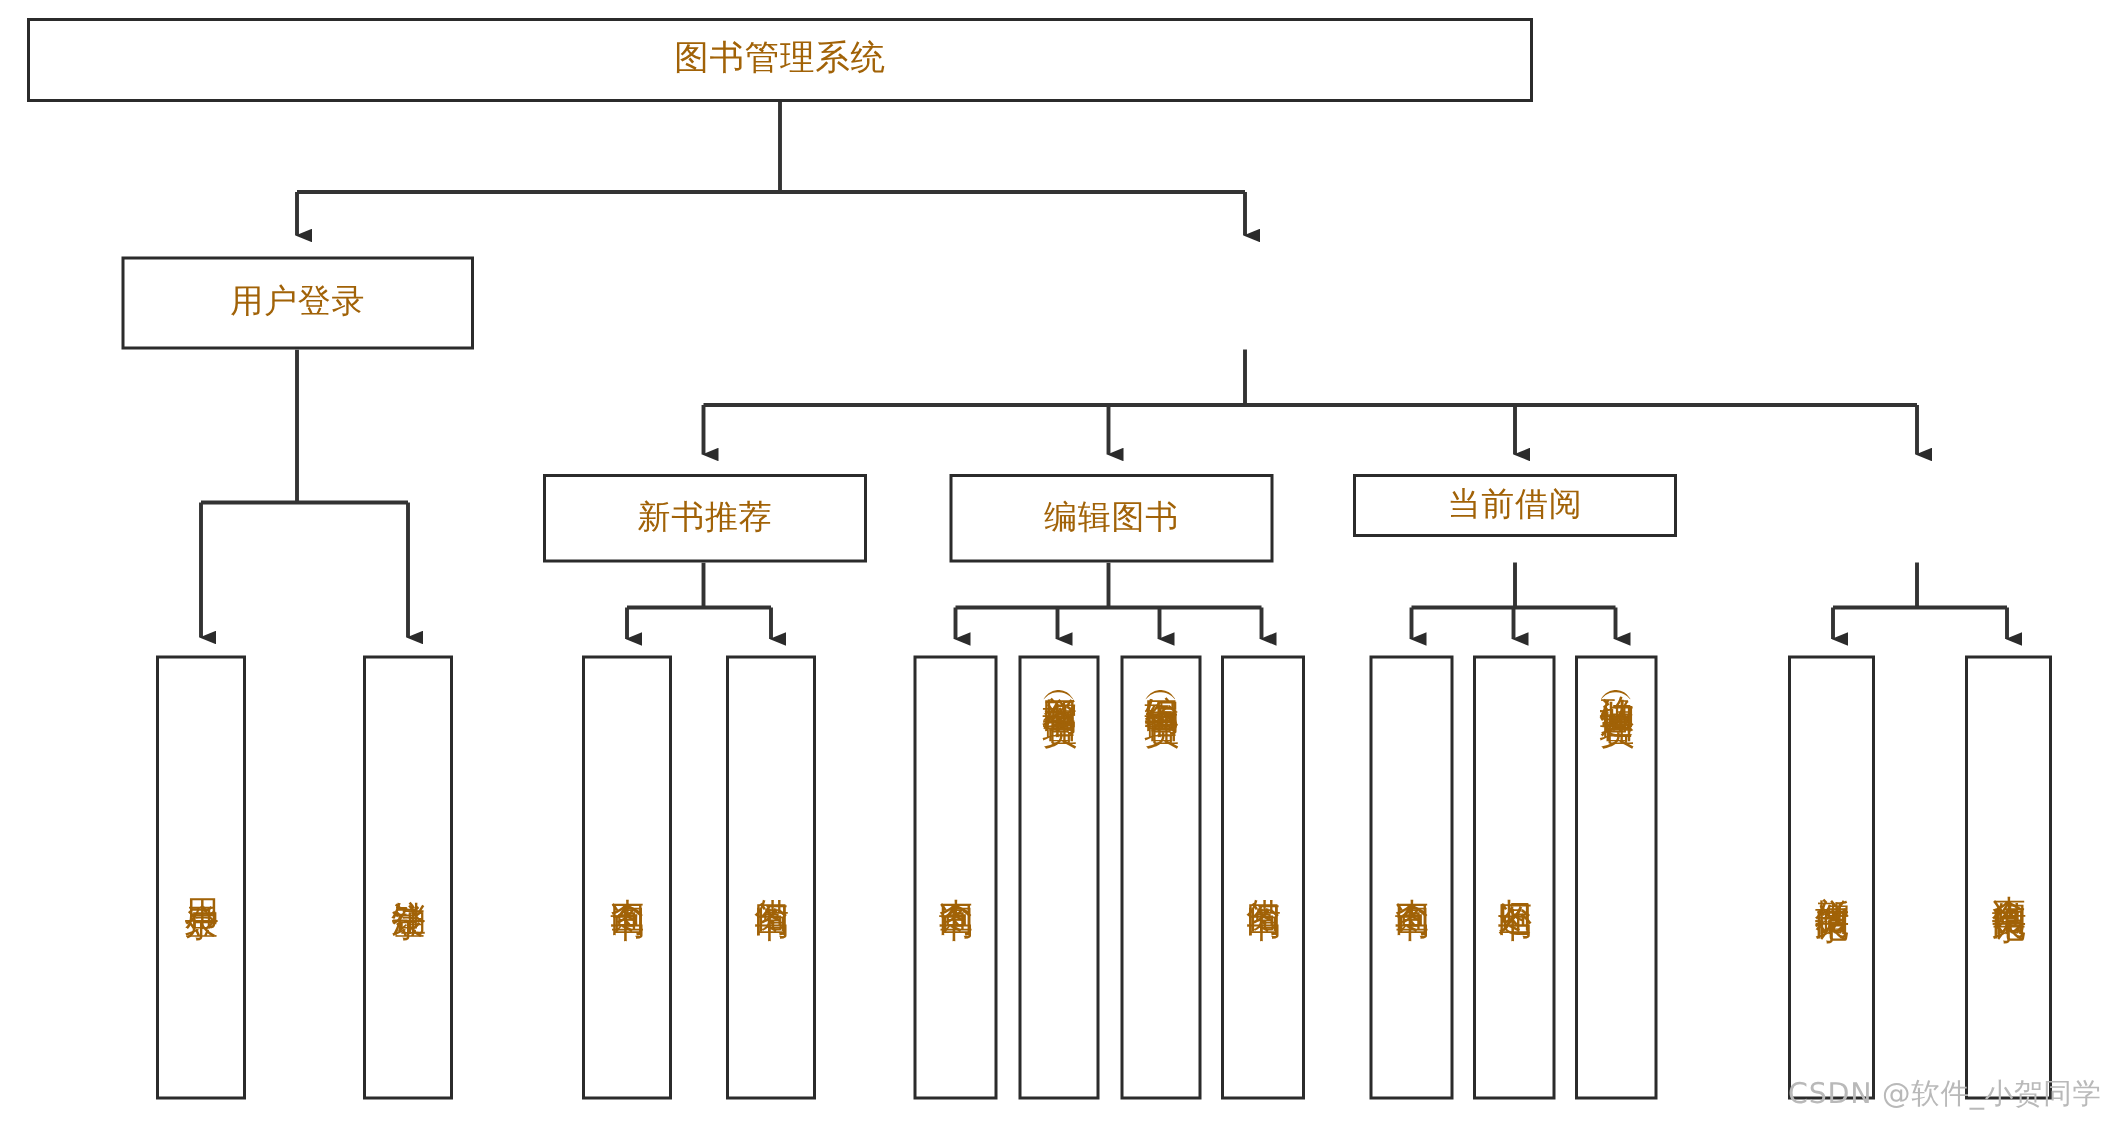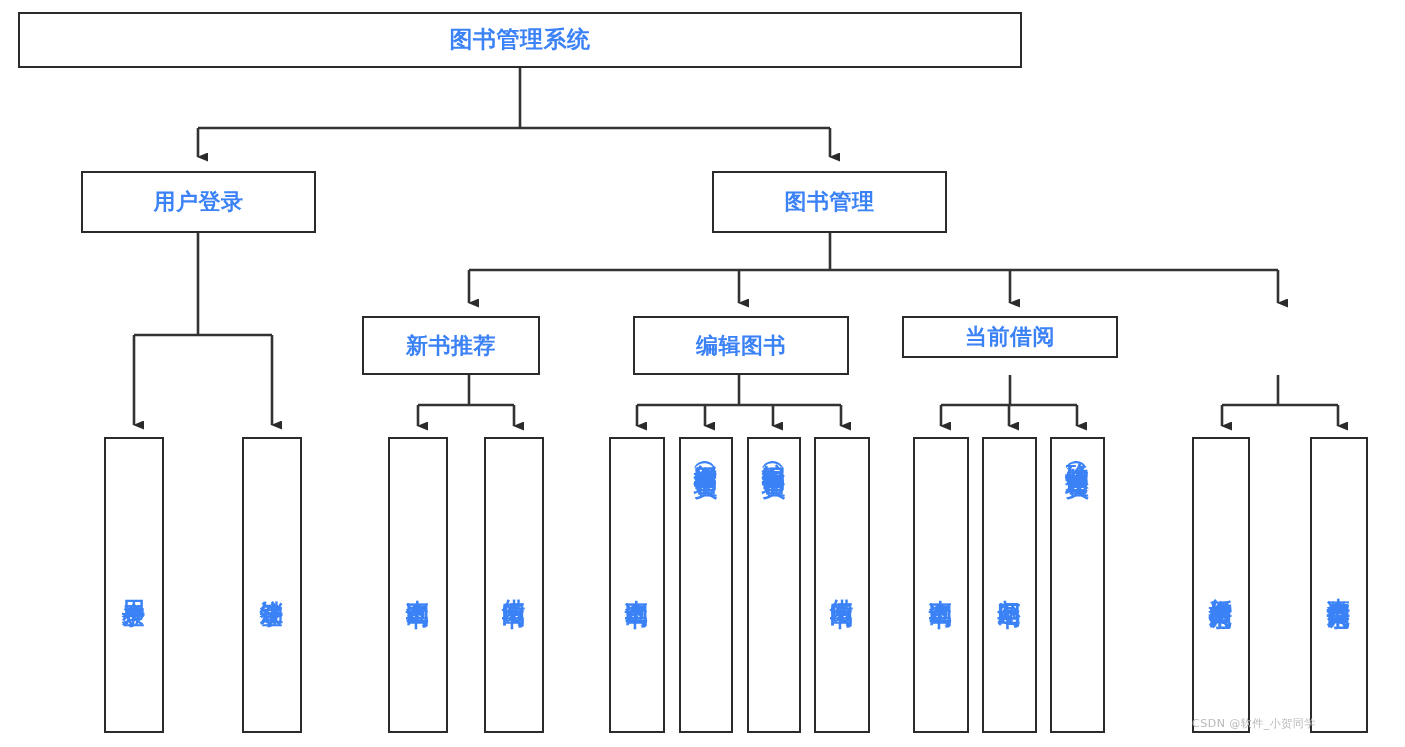--- a/index.html
+++ b/index.html
@@ -27,22 +27,21 @@
     pointer-events: none;
   }
   .node {
     position: absolute;
     box-sizing: border-box;
     border: 2px solid #2b2b2b;
     background: #ffffff;
     display: flex;
     align-items: center;
     justify-content: center;
-    color: #3b82f6;
-    font-weight: bold;
+    color: #a16207;
   }
   .node .node-label {
     display: block;
     text-align: center;
     line-height: 1.18;
     white-space: nowrap;
   }
   
   .node.horizontal .node-label {
     font-size: 22px;
@@ -65,21 +64,21 @@
     letter-spacing: 2px;
     white-space: nowrap;
   }
   
   .node.vertical.centered {
     align-items: center;
     padding-top: 0;
   }
   .watermark {
     position: absolute;
-    font-size: 11px;
+    font-size: 19px;
     color: #b9b9b9;
     white-space: nowrap;
     letter-spacing: 0.5px;
   }
 </style>
 </head>
 <body>
 
 <div id="diagram-canvas">
 
@@ -133,25 +132,22 @@
     </g>
   </svg>
 
   <div class="node horizontal root" style="left:18px; top:12px; width:1004px; height:56px;">
     <span class="node-label">图书管理系统</span>
   </div>
 
   <div class="node horizontal" style="left:81px; top:171px; width:235px; height:62px;">
     <span class="node-label">用户登录</span>
   </div>
-  <div class="node horizontal" style="left:712px; top:171px; width:235px; height:62px;">
-    <span class="node-label">图书管理</span>
-  </div>
-
-  <div class="node horizontal" style="left:362px; top:316px; width:178px; height:59px;justify-content:center;">
+
+  <div class="node horizontal" style="left:362px; top:316px; width:216px; height:59px;justify-content:center;">
     <span class="node-label">新书推荐</span>
   </div>
   <div class="node horizontal" style="left:633px; top:316px; width:216px; height:59px;">
     <span class="node-label">编辑图书</span>
   </div>
   <div class="node horizontal" style="left:902px; top:316px; width:216px; height:42px;">
     <span class="node-label">当前借阅</span>
   </div>
 
   <div class="node vertical centered" style="left:104px; top:437px; width:60px; height:296px;">

